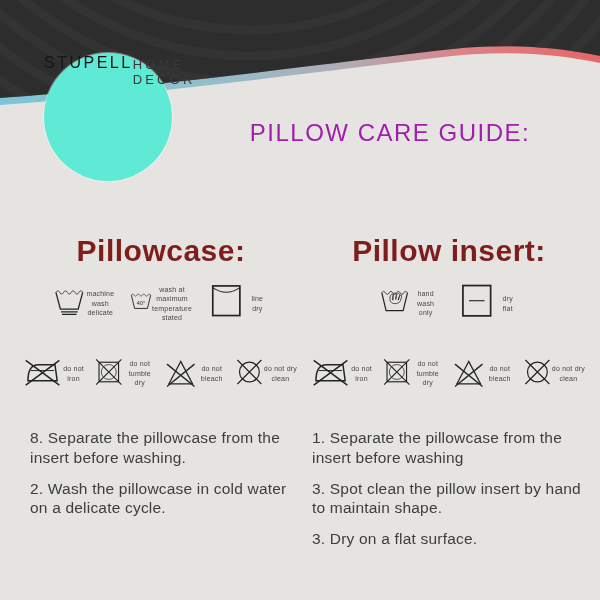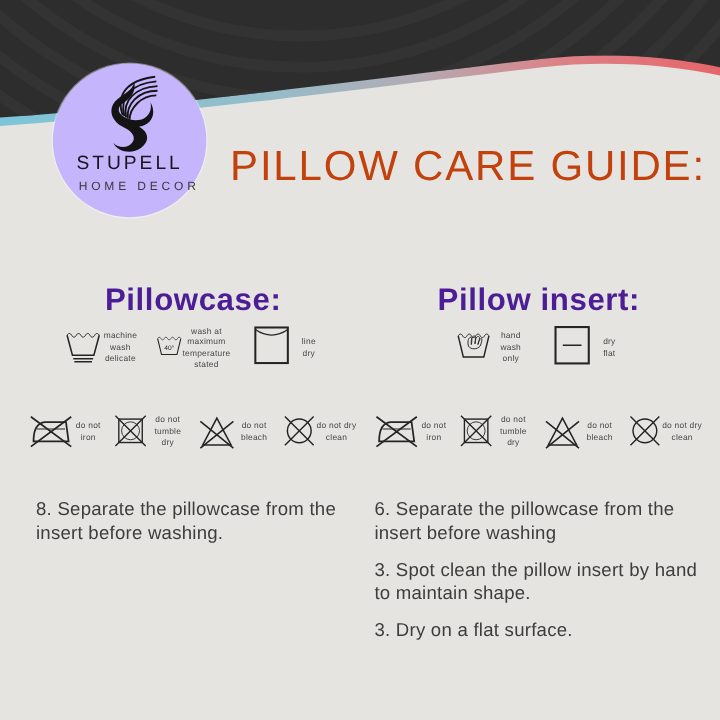--- a/index.html
+++ b/index.html
@@ -12,51 +12,50 @@
     color: #1d1d1d;
   }
   .canvas { position:absolute; inset:0; width:600px; height:600px; }
 
   
   .wave-svg { position:absolute; top:0; left:0; width:600px; height:130px; }
 
   
   .logo-circle {
     position:absolute; left:44px; top:53px; width:128px; height:128px;
-    background:#c4b5fd; border-radius:50%;
-    display:flex; flex-direction:column; align-items:center;
+    background:#5eead4; border-radius:50%;
+    display:flex; align-items:flex-start;
     box-shadow: 0 0 0 1px rgba(255,255,255,.4);
   }
   .logo-swirl { margin-top:8px; width:62px; height:66px; }
   .brand-name {
     font-size:16px; font-weight:500; letter-spacing:2.5px; color:#161616;
     margin-top:1px;
   }
   .brand-tagline {
-    font-size:10px; font-weight:400; letter-spacing:3.2px; color:#3a3a3a;
+    font-size:13px; font-weight:400; letter-spacing:3.2px; color:#3a3a3a;
     margin-top:4px;
-    margin-left:16px;
   }
 
   
   .page-title {
     position:absolute; top:119px; left:190px; width:400px;
-    text-align:center; font-size:35px; font-weight:500;
-    letter-spacing:1.5px; color:#c2410c;
+    text-align:center; font-size:24px; font-weight:500;
+    letter-spacing:1.5px; color:#a21caf;
   }
 
   
   .columns {
     position:absolute; top:234px; left:28px; width:560px;
     display:grid; grid-template-columns: 266px 278px; column-gap:16px;
   }
   .col { display:flex; flex-direction:column; align-items:center; }
   .col-heading {
-    font-size:26px; font-weight:600; letter-spacing:0.5px; color:#4c1d95;
-    margin-bottom:3px;
+    font-size:30px; font-weight:600; letter-spacing:0.5px; color:#7f1d1d;
+    margin-bottom:13px;
   }
   .icon-row { display:flex; justify-content:center; align-items:flex-start; }
   .icon-row.row1 { gap:14px; min-height:64px; }
   .icon-row.row2 { gap:8px; margin-top:6px; min-height:60px; }
   .care-item { display:flex; flex-direction:row; align-items:center; width:62px; }
   .care-item svg { width:46px; height:42px; display:block; }
   .care-label {
     margin-top:3px; font-size:7px; line-height:1.35; color:#474747;
     text-align:center; white-space:pre-line; letter-spacing:0.2px;
   }
@@ -190,20 +189,21 @@
           <svg viewBox="0 0 48 46">
             <circle class="ic" cx="24" cy="23" r="16.5"></circle>
             <path class="ic" d="M4,3 L44,43 M44,3 L4,43"></path>
           </svg>
           <div class="care-label">do not dry clean</div>
         </div>
       </div>
 
       <div class="instructions">
         <p>8. Separate the pillowcase from the insert before washing.</p>
+        <p>2. Wash the pillowcase in cold water on a delicate cycle.</p>
       </div>
     </div>
 
     <div class="col">
       <div class="col-heading">Pillow insert:</div>
 
       <div class="icon-row row1">
         <div class="care-item">
           <svg viewBox="0 0 48 46">
             <path class="ic" d="M3,8 L10,37 L38,37 L45,8"></path>
@@ -254,20 +254,20 @@
         <div class="care-item">
           <svg viewBox="0 0 48 46">
             <circle class="ic" cx="24" cy="23" r="16.5"></circle>
             <path class="ic" d="M4,3 L44,43 M44,3 L4,43"></path>
           </svg>
           <div class="care-label">do not dry clean</div>
         </div>
       </div>
 
       <div class="instructions">
-        <p>6. Separate the pillowcase from the insert before washing</p>
+        <p>1. Separate the pillowcase from the insert before washing</p>
         <p>3. Spot clean the pillow insert by hand to maintain shape.</p>
         <p>3. Dry on a flat surface.</p>
       </div>
     </div>
 
   </div>
 </div>
 
 </body></html>

